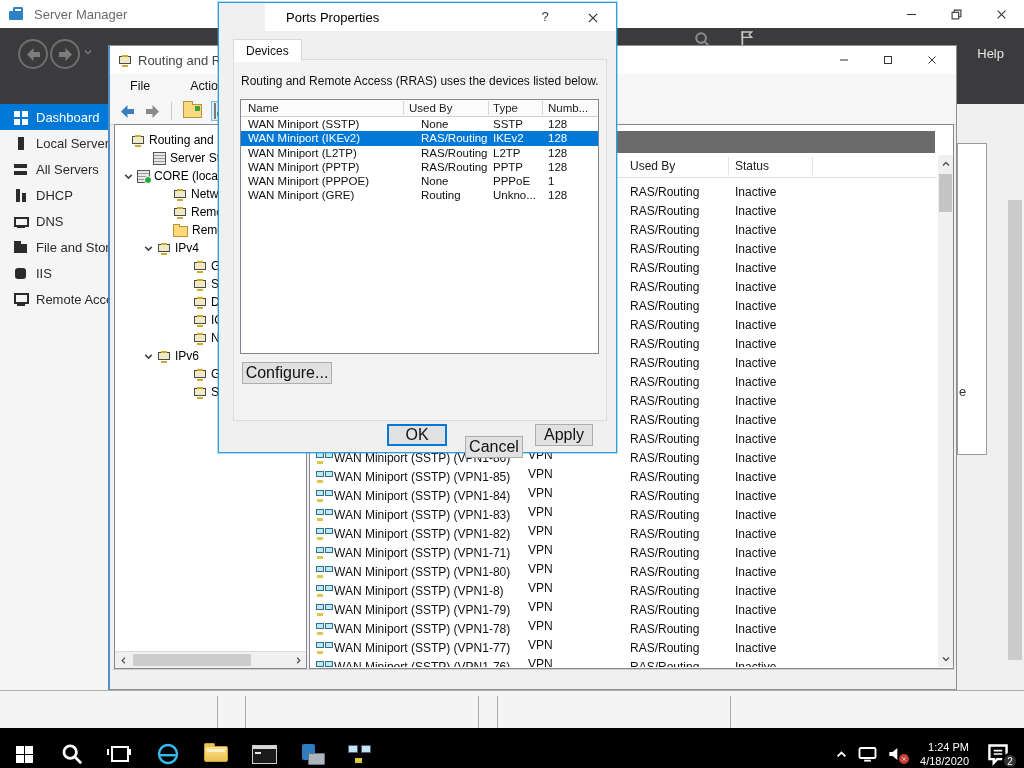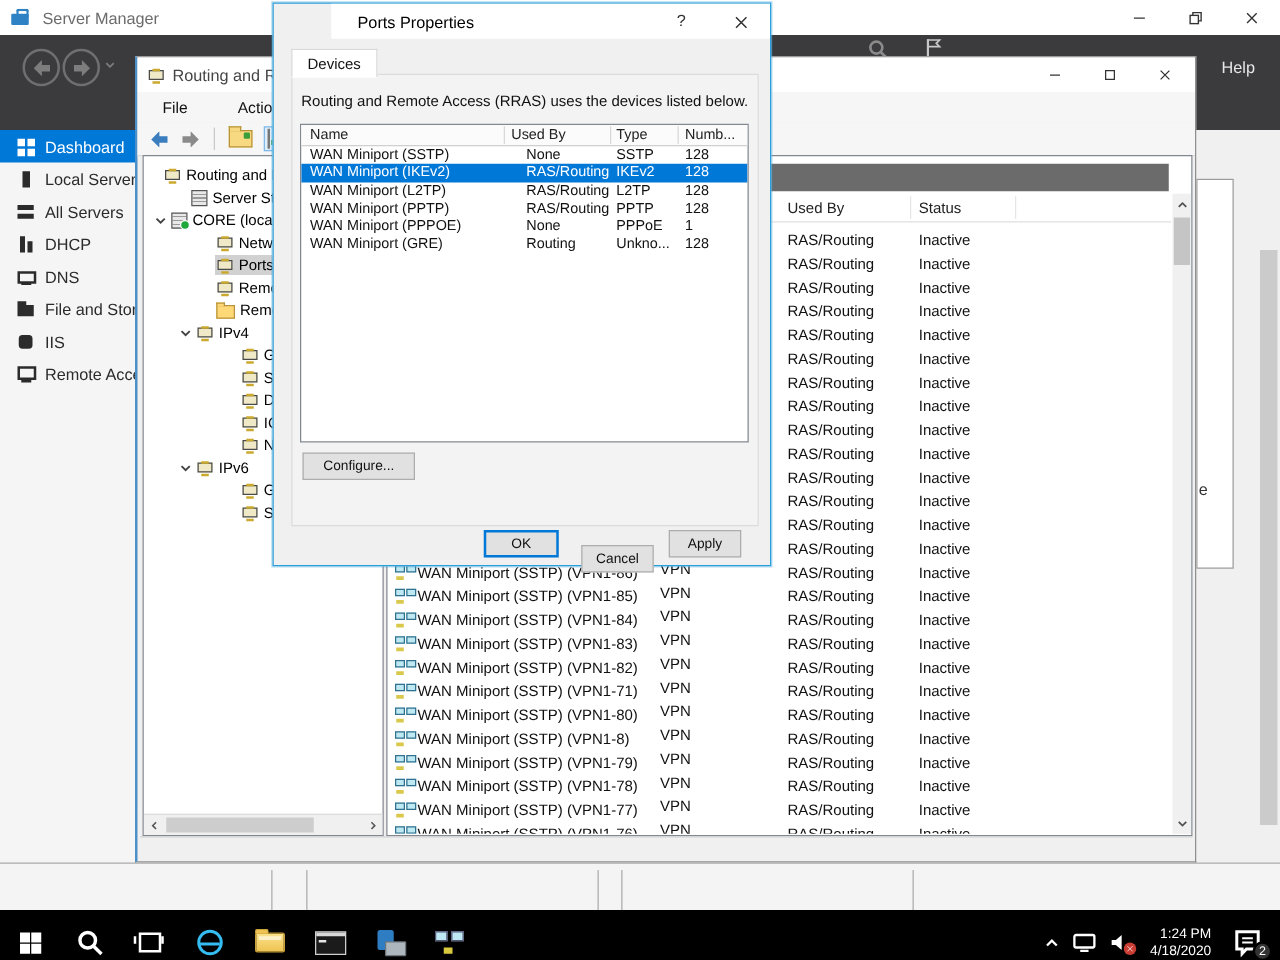--- a/index.html
+++ b/index.html
@@ -121,21 +121,21 @@
   #dlg-desc{position:absolute;left:7px;top:14px;color:#111;}
   #dlg-listbox{position:absolute;left:6px;top:39px;width:357px;height:253px;background:#fff;border:1px solid #828790;overflow:hidden;}
   #dlg-lhead{position:relative;height:16px;background:#fbfbfb;border-bottom:1px solid #d0d0d0;color:#222;font-size:11.5px;}
   #dlg-lhead span{position:absolute;top:2px;}
   #dlg-lhead .dsep{position:absolute;top:1px;bottom:1px;width:1px;background:#d8d8d8;}
   .dh-name{left:7px;} .dh-used{left:168px;} .dh-type{left:252px;} .dh-num{left:307px;}
   .drow{position:relative;height:14.3px;font-size:11.5px;color:#111;}
   .drow span{position:absolute;top:1px;}
   .drow.selected{background:#0078d7;color:#fff;}
   .d-name{left:7px;} .d-used{left:168px;padding-left:12px;} .d-type{left:252px;} .d-num{left:307px;}
-  .btn{background:#e1e1e1;border:1px solid #adadad;display:flex;align-items:center;justify-content:center;color:#111;font-size:11px;box-sizing:border-box;}
+  .btn{background:#e1e1e1;border:1px solid #adadad;display:flex;align-items:center;justify-content:center;color:#111;font-size:16px;box-sizing:border-box;}
   #btn-configure{position:absolute;left:8px;top:302px;width:90px;height:22px;}
   #btn-ok{position:absolute;left:168px;top:421px;width:60px;height:22px;border:2px solid #0078d7;}
   #btn-cancel{position:absolute;left:246px;top:433px;width:58px;height:22px;}
   #btn-apply{position:absolute;left:316px;top:421px;width:58px;height:22px;}
 
   
   #taskbar{position:absolute;left:0;top:728px;width:100%;height:52px;background:#000;z-index:30;display:flex;align-items:center;}
   .tk-btn{width:48px;height:40px;display:flex;align-items:center;justify-content:center;position:relative;}
   .tk-active::after{content:'';position:absolute;left:7px;right:7px;bottom:0;height:2px;background:#76b9ed;}
   .win-logo{position:relative;width:17px;height:17px;}
@@ -433,32 +433,20 @@
               <svg class="g" width="11" height="11">
                 <use href="#s-chev-down"></use>
               </svg>
             </span>
             <span class="tree-core">
               <span class="tico ic-node"></span>
               <span class="tlabel">Network Interfaces</span>
             </span>
           </div>
 
-          <div class="tree-row">
-            <span class="tree-ind" style="width: 44px;"></span>
-            <span class="chev-slot">
-              <svg class="g" width="11" height="11">
-                <use href="#s-chev-down"></use>
-              </svg>
-            </span>
-            <span class="tree-core selected">
-              <span class="tico ic-node"></span>
-              <span class="tlabel">Ports</span>
-            </span>
-          </div>
 
           <div class="tree-row">
             <span class="tree-ind" style="width: 44px;"></span>
             <span class="chev-slot">
               <svg class="g" width="11" height="11">
                 <use href="#s-chev-down"></use>
               </svg>
             </span>
             <span class="tree-core">
               <span class="tico ic-node"></span>

